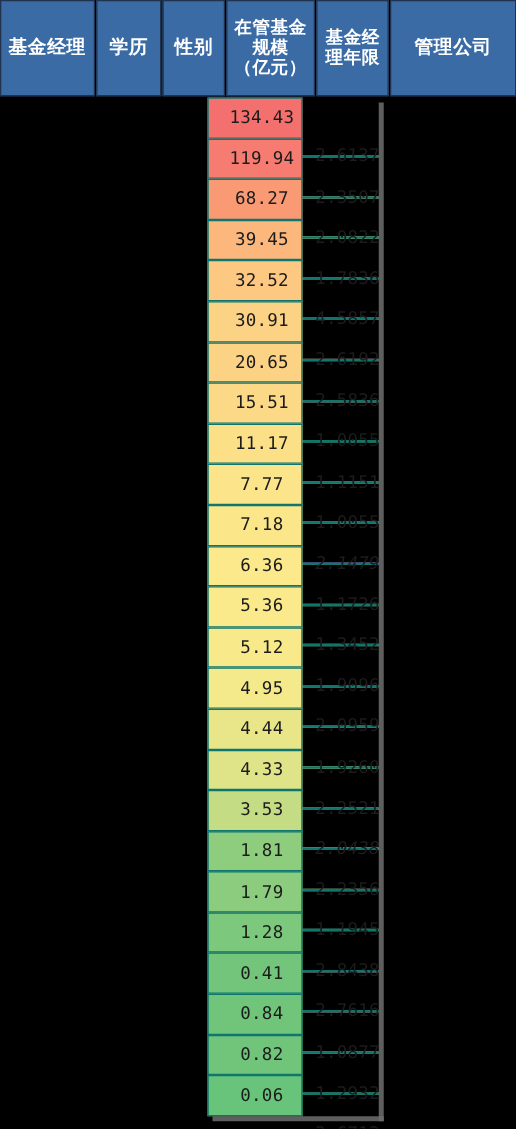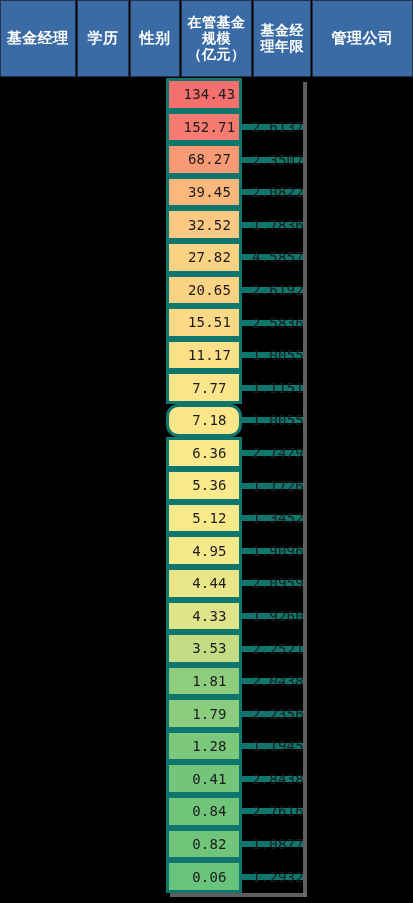--- a/index.html
+++ b/index.html
@@ -64,21 +64,21 @@
     top: 78px;
     width: 141px;
   }
   .drow {
     display: flex;
     height: 32.6px;
     align-items: stretch;
   }
   .dcell {
     box-sizing: border-box;
-    border: 3px solid #0f766e;
+    border: 1px solid #0f766e;
     display: flex;
     align-items: center;
     justify-content: center;
     font-family: "DejaVu Sans Mono", monospace;
     font-size: 14px;
     color: #1c1c1c;
     letter-spacing: 0.2px;
     padding-left: 11px;
   }
   .dcell.scale  { width: 76px; }
@@ -121,57 +121,57 @@
 理年限</div>
     <div class="hcell hc-company">管理公司</div>
   </div>
 
   <div id="data-grid">
       <div class="drow">
         <div class="dcell scale" style="background: rgb(244, 112, 110);">134.43</div>
         <div class="dcell tenure" style="background: rgb(249, 138, 118);">2.6137</div>
       </div>
       <div class="drow">
-        <div class="dcell scale" style="background: rgb(246, 123, 112);">152.71</div>
+        <div class="dcell scale" style="background: rgb(246, 123, 112);">119.94</div>
         <div class="dcell tenure" style="background: rgb(252, 190, 129);">2.3507</div>
       </div>
       <div class="drow">
         <div class="dcell scale" style="background: rgb(250, 154, 116);">68.27</div>
         <div class="dcell tenure" style="background: rgb(251, 229, 134);">2.0822</div>
       </div>
       <div class="drow">
         <div class="dcell scale" style="background: rgb(252, 183, 125);">39.45</div>
         <div class="dcell tenure" style="background: rgb(189, 215, 127);">1.7836</div>
       </div>
       <div class="drow">
         <div class="dcell scale" style="background: rgb(252, 200, 130);">32.52</div>
         <div class="dcell tenure" style="background: rgb(248, 144, 122);">4.5857</div>
       </div>
       <div class="drow">
-        <div class="dcell scale" style="background: rgb(252, 210, 133);">27.82</div>
+        <div class="dcell scale" style="background: rgb(252, 210, 133);">30.91</div>
         <div class="dcell tenure" style="background: rgb(245, 120, 122);">2.6192</div>
       </div>
       <div class="drow">
         <div class="dcell scale" style="background: rgb(252, 210, 133);">20.65</div>
         <div class="dcell tenure" style="background: rgb(249, 141, 121);">2.5836</div>
       </div>
       <div class="drow">
         <div class="dcell scale" style="background: rgb(252, 217, 135);">15.51</div>
         <div class="dcell tenure" style="background: rgb(93, 186, 119);">1.0055</div>
       </div>
       <div class="drow">
         <div class="dcell scale" style="background: rgb(252, 224, 136);">11.17</div>
         <div class="dcell tenure" style="background: rgb(103, 192, 123);">1.1151</div>
       </div>
       <div class="drow">
         <div class="dcell scale" style="background: rgb(251, 228, 137);">7.77</div>
         <div class="dcell tenure" style="background: rgb(93, 186, 119);">1.0055</div>
       </div>
       <div class="drow">
-        <div class="dcell scale" style="background: rgb(251, 231, 138); border-radius: 12px;">7.18</div>
+        <div class="dcell scale" style="background: rgb(251, 231, 138);">7.18</div>
         <div class="dcell tenure" style="background: #d946ef; font-style: italic;">2.1479</div>
       </div>
       <div class="drow">
         <div class="dcell scale" style="background: rgb(251, 233, 139);">6.36</div>
         <div class="dcell tenure" style="background: rgb(108, 195, 125);">1.1726</div>
       </div>
       <div class="drow">
         <div class="dcell scale" style="background: rgb(250, 234, 139);">5.36</div>
         <div class="dcell tenure" style="background: rgb(121, 200, 127);">1.3452</div>
       </div>

